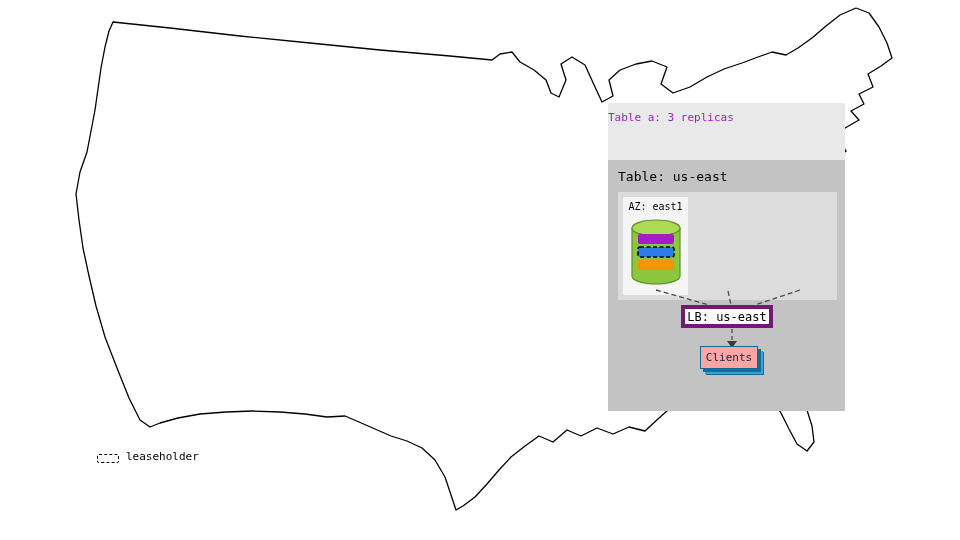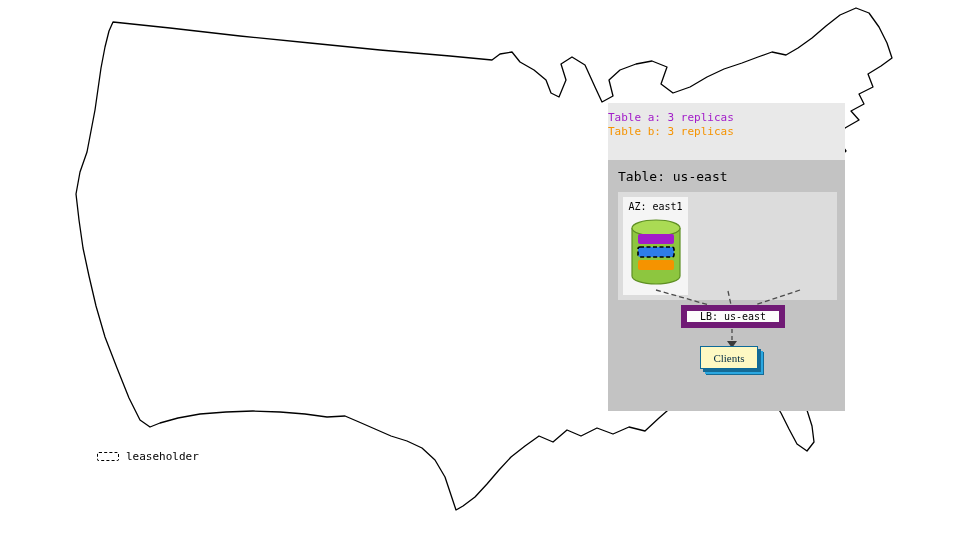--- a/index.html
+++ b/index.html
@@ -16,28 +16,28 @@
 
   .az-row{position:absolute;left:10px;top:32px;width:219px;height:108px;background:#dcdcdc;
           box-sizing:border-box;padding:5px;display:flex;gap:7px;}
   .az{width:65px;height:98px;background:#f5f5f5;display:flex;flex-direction:column;
       align-items:center;box-sizing:border-box;}
   .az-label{font-size:10px;margin-top:4px;color:#000;}
   .cyl{margin-top:7px;}
 
   .connectors{position:absolute;left:0;top:0;pointer-events:none;}
 
-  .lb-box{position:absolute;left:73px;top:145px;width:104px;height:23px;background:#fcfcfc;
-          border:6px solid #701a75;box-sizing:border-box;display:flex;align-items:center;
-          justify-content:center;font-size:10px;color:#000;}
+  .lb-box{position:absolute;left:73px;top:145px;width:92px;height:23px;background:#fcfcfc;
+          border:4px solid #701a75;box-sizing:border-box;display:flex;align-items:center;
+          justify-content:center;font-size:12px;color:#000;}
   .clients-box{position:absolute;left:92px;top:186px;width:58px;height:23px;display:flex;
           align-items:center;justify-content:center;font-size:11px;color:#022b44;
           border:1px solid #0d6a99;box-sizing:border-box;}
 
-  .lh-legend{position:absolute;left:97px;top:450px;display:flex;align-items:center;gap:7px;}
+  .lh-legend{position:absolute;left:97px;top:450px;display:flex;align-items:flex-end;gap:7px;}
   .lh-swatch{width:22px;height:9px;border:1.6px dashed #000;border-radius:2px;
              box-sizing:border-box;background:#fff;}
   .lh-text{font-size:11px;color:#000;}
 </style>
 </head>
 <body>
 
 <div id="canvas">
 
   <svg id="us-map" width="960" height="540" viewBox="0 0 960 540">
@@ -59,21 +59,20 @@
          L451 495 L445 477 L435 460 L422 448 L407 441 L391 436 L375 429 L359 422 L345 416
          L327 417 L305 414 L280 412 L253 411 L226 412 L200 414 L178 418 L160 423 L150 427
          L140 420 L129 398 L117 368 L105 337 L96 306 L89 276 L83 248 L79 220 L76 194
          L80 172 L87 152 L91 131 L95 110 L98 89 L101 68 L105 47 L109 31 Z"></path>
   </svg>
 
   <div class="overlay-panel">
 
     <div class="legend">
       <div class="legend-line" style="color: rgb(162, 28, 201);">Table a: 3 replicas</div>
-      <div class="legend-line" style="color: rgb(245, 147, 0);">Table b: 3 replicas</div>
     </div>
 
     <div class="region">
       <div class="region-title">Table: us-east</div>
 
       <div class="az-row">
 
         <div class="az">
           <div class="az-label">AZ: east1</div>
           <svg class="cyl" width="52" height="68" viewBox="0 0 52 68">
@@ -91,21 +90,21 @@
 
       <svg class="connectors" width="237" height="251" viewBox="0 0 237 251">
         <line x1="48" y1="130" x2="101" y2="145" stroke="#4a4a4a" stroke-width="1.3" stroke-dasharray="5 3"></line>
         <line x1="120" y1="131" x2="123" y2="145" stroke="#4a4a4a" stroke-width="1.3" stroke-dasharray="5 3"></line>
         <line x1="192" y1="130" x2="147" y2="145" stroke="#4a4a4a" stroke-width="1.3" stroke-dasharray="5 3"></line>
         <line x1="124" y1="169" x2="124" y2="181" stroke="#4a4a4a" stroke-width="1.3" stroke-dasharray="4 3"></line>
         <polygon points="119,181 129,181 124,188" fill="#3a3a3a"></polygon>
       </svg>
 
       <div class="lb-box">LB: us-east</div>
-      <div class="clients-box" style="background: #fef9c3; box-shadow: rgb(21, 107, 150) 3px 3px 0px, rgb(43, 167, 224) 5px 5px 0px, rgb(21, 107, 150) 6px 6px 0px; font-family: Liberation Serif, serif;">Clients</div>
+      <div class="clients-box" style="background: #fca5a5; box-shadow: rgb(21, 107, 150) 3px 3px 0px, rgb(43, 167, 224) 5px 5px 0px, rgb(21, 107, 150) 6px 6px 0px;">Clients</div>
     </div>
   </div>
 
   <div class="lh-legend">
     <span class="lh-swatch"></span>
     <span class="lh-text">leaseholder</span>
   </div>
 
 </div>
 

